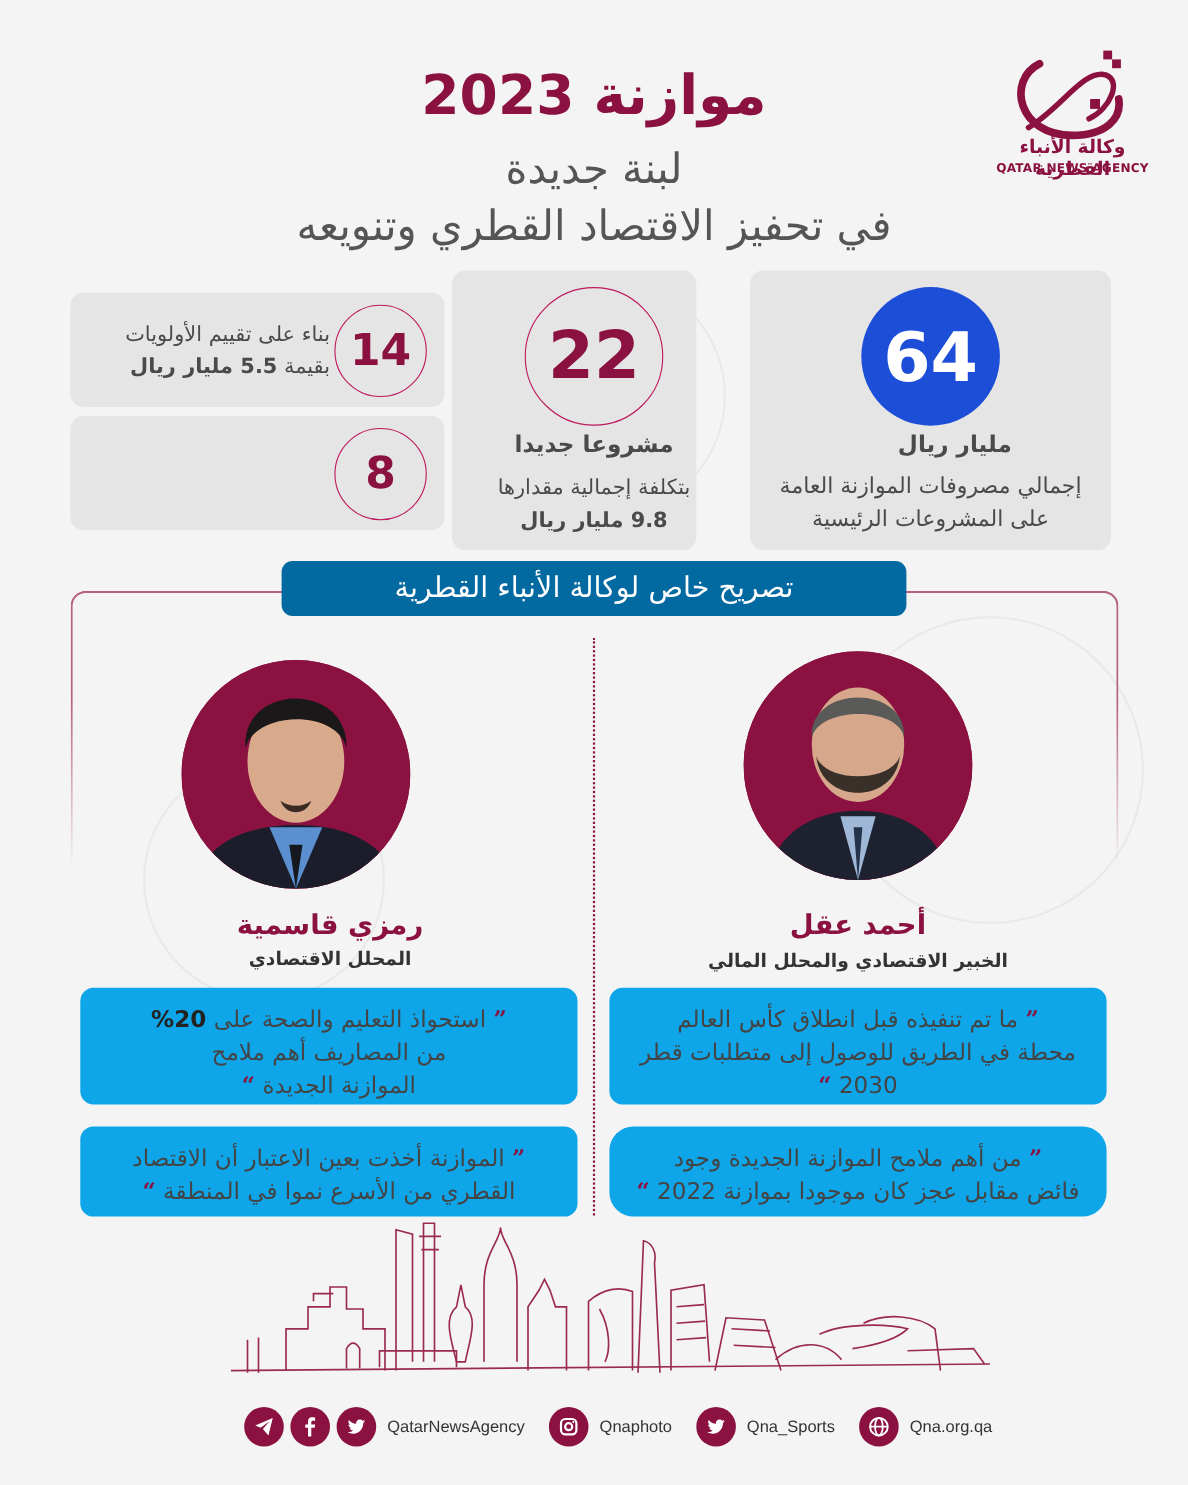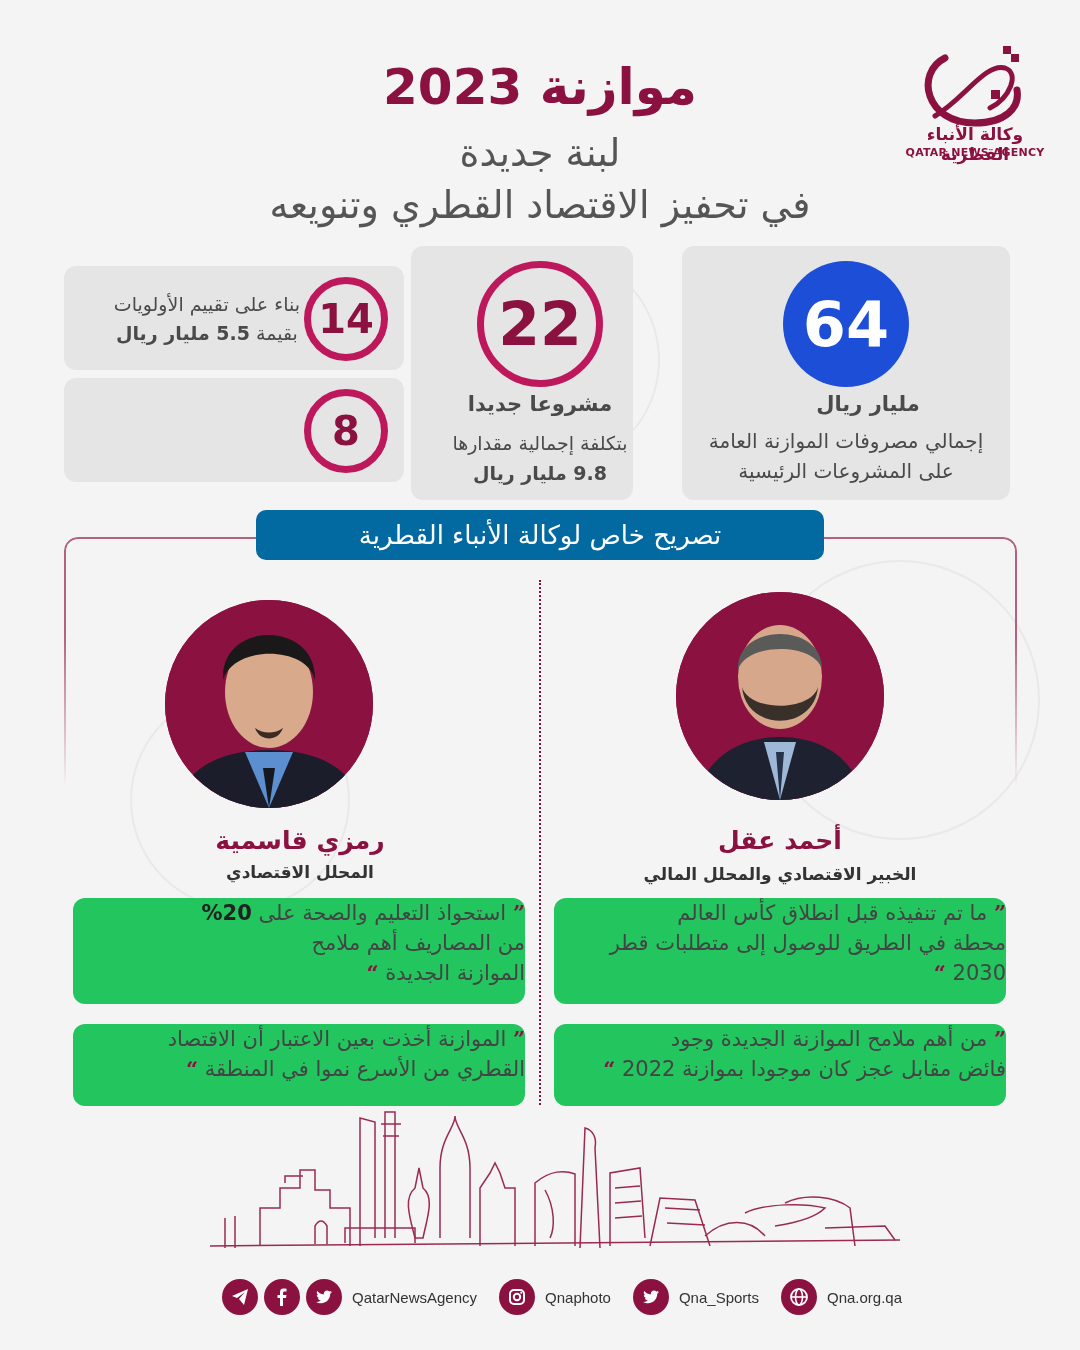--- a/index.html
+++ b/index.html
@@ -39,36 +39,36 @@
     .card-64 { left: 682px; top: 246px; width: 328px; height: 254px; }
     .card-22 { left: 411px; top: 246px; width: 222px; height: 254px; padding-left: 48px; }
     .card-14 { left: 64px; top: 266px; width: 340px; height: 104px; }
     .card-8  { left: 64px; top: 378px; width: 340px; height: 104px; }
 
     .circle-fill {
       position: absolute; border-radius: 50%; background: #1d4ed8; color: #fff;
       display: flex; align-items: center; justify-content: center; font-weight: bold;
     }
     .circle-ring {
-      position: absolute; border-radius: 50%; border: 7px solid #be185d; color: #8b1240;
+      position: absolute; border-radius: 50%; border: 1px solid #be185d; color: #8b1240;
       display: flex; align-items: center; justify-content: center; font-weight: bold;
     }
     .c64 { left: 101px; top: 15px; width: 126px; height: 126px; font-size: 62px; }
     .c22 { left: 66px; top: 15px; width: 126px; height: 126px; font-size: 60px; }
     .c14 { left: 240px; top: 11px; width: 84px; height: 84px; font-size: 40px; }
     .c8  { left: 240px; top: 11px; width: 84px; height: 84px; font-size: 40px; }
 
     .card-text { position: absolute; text-align: center; color: #4a4a4a; }
     .t-bold { font-weight: bold; }
     .c64-lbl { left: 0; width: 372px; top: 146px; font-size: 21px; font-weight: bold; }
     .c64-desc { left: 0; width: 328px; top: 180px; font-size: 20px; line-height: 30px; }
     .c22-lbl { left: 0; width: 258px; top: 146px; font-size: 21px; font-weight: bold; }
     .c22-desc { left: 0; width: 258px; top: 182px; font-size: 19px; line-height: 30px; }
 
-    .side-text { position: absolute; right: 104px; text-align: center; font-size: 19px; line-height: 29px; color: #4a4a4a; direction: rtl; }
+    .side-text { position: absolute; right: 104px; text-align: right; font-size: 19px; line-height: 29px; color: #4a4a4a; direction: rtl; }
     .card-14 .side-text { top: 24px; }
     .card-8 .side-text { top: 10px; }
 
     
     .section-border {
       left: 64px; top: 537px; width: 953px; height: 250px;
       border: 2px solid #b5627f; border-bottom: none; border-radius: 14px 14px 0 0;
       -webkit-mask-image: linear-gradient(to bottom, #000 40%, transparent 100%);
       mask-image: linear-gradient(to bottom, #000 40%, transparent 100%);
     }
@@ -87,25 +87,25 @@
     .avatar-left  { left: 165px; top: 600px; width: 208px; height: 208px; }
 
     .person-name { text-align: center; font-size: 25px; font-weight: bold; color: #8b1240; }
     .person-title { text-align: center; font-size: 17px; font-weight: bold; color: #333; }
     .pn-right { left: 555px; width: 450px; top: 826px; }
     .pt-right { left: 555px; width: 450px; top: 864px; }
     .pn-left  { left: 70px; width: 460px; top: 826px; }
     .pt-left  { left: 70px; width: 460px; top: 862px; }
 
     .quote {
-      background: #22c55e; border-radius: 12px; text-align: right; direction: rtl;
-      font-size: 21px; line-height: 30px; color: #444; 
+      background: #0ea5e9; border-radius: 12px; text-align: center; direction: rtl;
+      font-size: 21px; line-height: 30px; color: #444; padding-top: 14px;
     }
     .q-r1 { left: 554px; top: 898px; width: 452px; height: 106px; }
-    .q-r2 { left: 554px; top: 1024px; width: 452px; height: 82px; }
+    .q-r2 { left: 554px; top: 1024px; width: 452px; height: 82px; border-radius: 22px; }
     .q-l1 { left: 73px; top: 898px; width: 452px; height: 106px; }
     .q-l2 { left: 73px; top: 1024px; width: 452px; height: 82px; }
     .qm { color: #8b1240; font-weight: bold; font-family: "DejaVu Serif", serif; }
     .q-bold { font-weight: bold; color: #222; }
 
     
     .skyline { left: 205px; top: 1108px; width: 700px; height: 150px; }
 
     
     .footer { left: 222px; top: 1277px; height: 40px; display: flex; align-items: center; gap: 6px; direction: ltr; }

